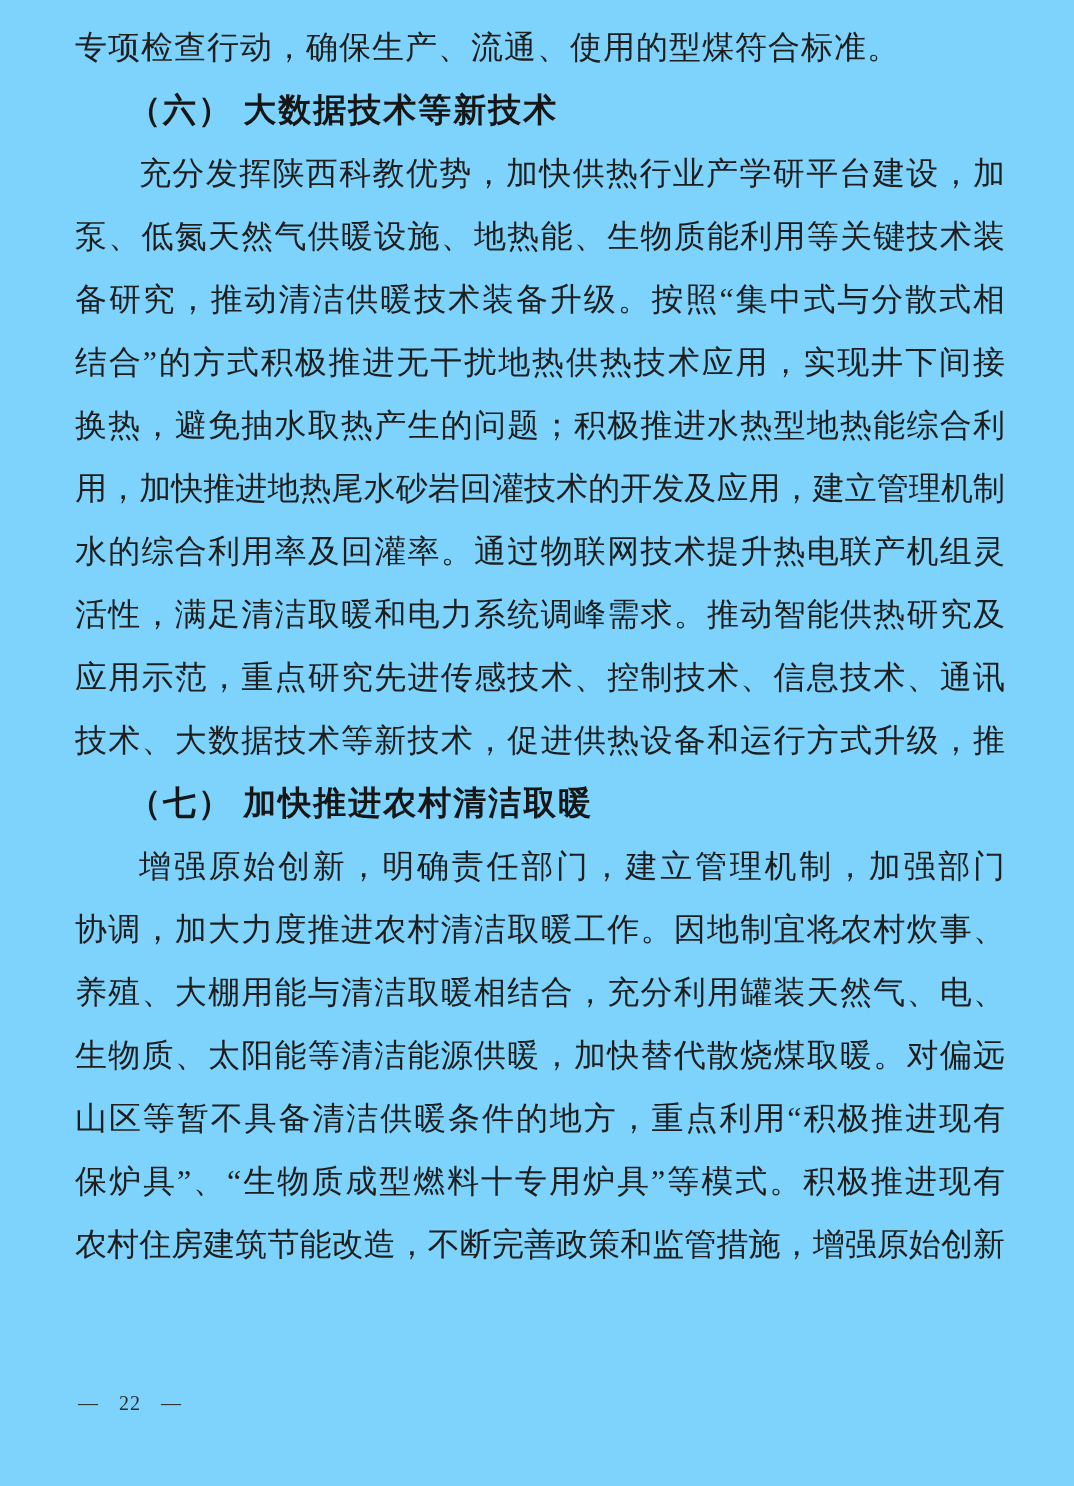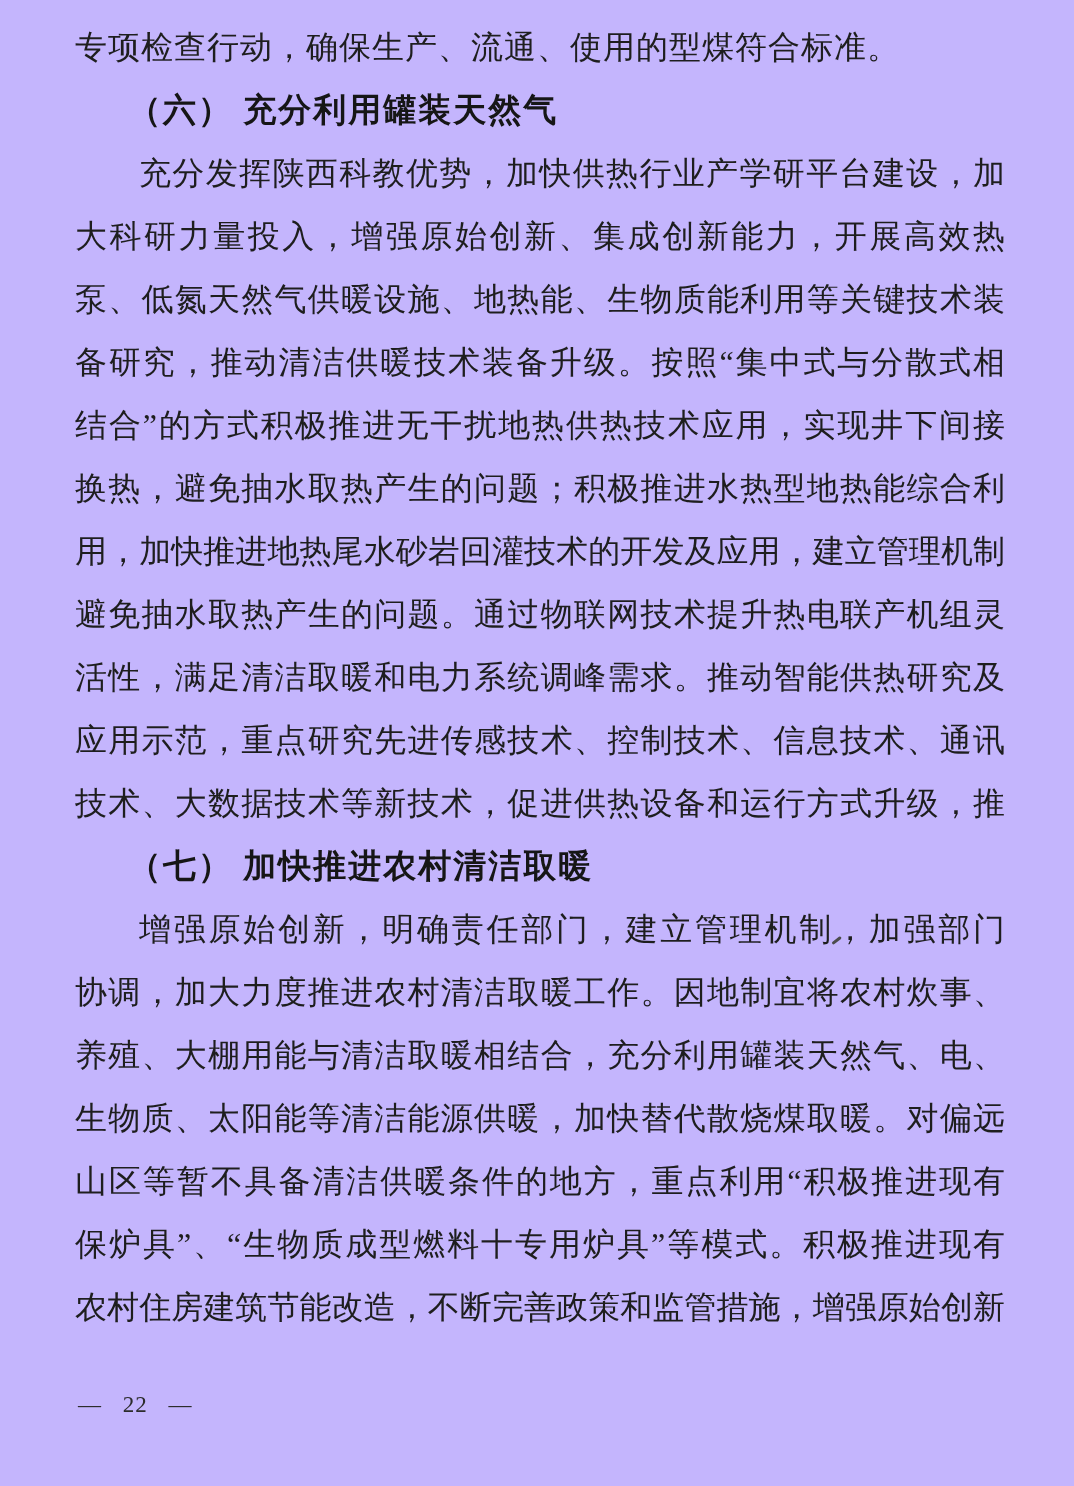--- a/index.html
+++ b/index.html
@@ -4,21 +4,21 @@
 <style>
   html, body {
     margin: 0;
     padding: 0;
     background: #e8e8e8;
   }
   .page {
     position: relative;
     width: 1074px;
     height: 1486px;
-    background: #c4b5fd;
+    background: #7dd3fc;
     overflow: hidden;
     font-family: "Liberation Serif", "DejaVu Serif", serif;
     color: #1e1e1e;
   }
   .doc-body {
     position: absolute;
     left: 75px;
     top: 16px;
     width: 930px;
   }
@@ -54,21 +54,21 @@
     font-weight: 700;
     text-indent: 53px;
     font-size: 33px;
     letter-spacing: 2px;
     color: #161616;
   }
   .footer {
     position: absolute;
     left: 78px;
     top: 1392px;
-    font-size: 23px;
+    font-size: 20px;
     color: #2c2c2c;
     letter-spacing: 1px;
   }
   .footer span { margin-right: 14px; }
   .footer span:last-child { margin-right: 0; }
   
   .speck {
     position: absolute;
     left: 831px;
     top: 939px;
@@ -79,29 +79,28 @@
     transform: rotate(-38deg);
   }
 </style>
 </head>
 <body>
 
 <div class="page">
 
   <div class="doc-body" id="doc-body">
       <div class="line end">专项检查行动，确保生产、流通、使用的型煤符合标准。</div>
-      <div class="line heading">（六） 充分利用罐装天然气</div>
+      <div class="line heading">（六） 大数据技术等新技术</div>
       <div class="line first">充分发挥陕西科教优势，加快供热行业产学研平台建设，加</div>
-      <div class="line full">大科研力量投入，增强原始创新、集成创新能力，开展高效热</div>
       <div class="line full">泵、低氮天然气供暖设施、地热能、生物质能利用等关键技术装</div>
       <div class="line full">备研究，推动清洁供暖技术装备升级。按照“集中式与分散式相</div>
       <div class="line full">结合”的方式积极推进无干扰地热供热技术应用，实现井下间接</div>
       <div class="line full">换热，避免抽水取热产生的问题；积极推进水热型地热能综合利</div>
       <div class="line full">用，加快推进地热尾水砂岩回灌技术的开发及应用，建立管理机制</div>
-      <div class="line full">避免抽水取热产生的问题。通过物联网技术提升热电联产机组灵</div>
+      <div class="line full">水的综合利用率及回灌率。通过物联网技术提升热电联产机组灵</div>
       <div class="line full">活性，满足清洁取暖和电力系统调峰需求。推动智能供热研究及</div>
       <div class="line full">应用示范，重点研究先进传感技术、控制技术、信息技术、通讯</div>
       <div class="line full">技术、大数据技术等新技术，促进供热设备和运行方式升级，推</div>
       <div class="line heading">（七） 加快推进农村清洁取暖</div>
       <div class="line first">增强原始创新，明确责任部门，建立管理机制，加强部门</div>
       <div class="line full">协调，加大力度推进农村清洁取暖工作。因地制宜将农村炊事、</div>
       <div class="line full">养殖、大棚用能与清洁取暖相结合，充分利用罐装天然气、电、</div>
       <div class="line full">生物质、太阳能等清洁能源供暖，加快替代散烧煤取暖。对偏远</div>
       <div class="line full">山区等暂不具备清洁供暖条件的地方，重点利用“积极推进现有</div>
       <div class="line full">保炉具”、“生物质成型燃料十专用炉具”等模式。积极推进现有</div>

